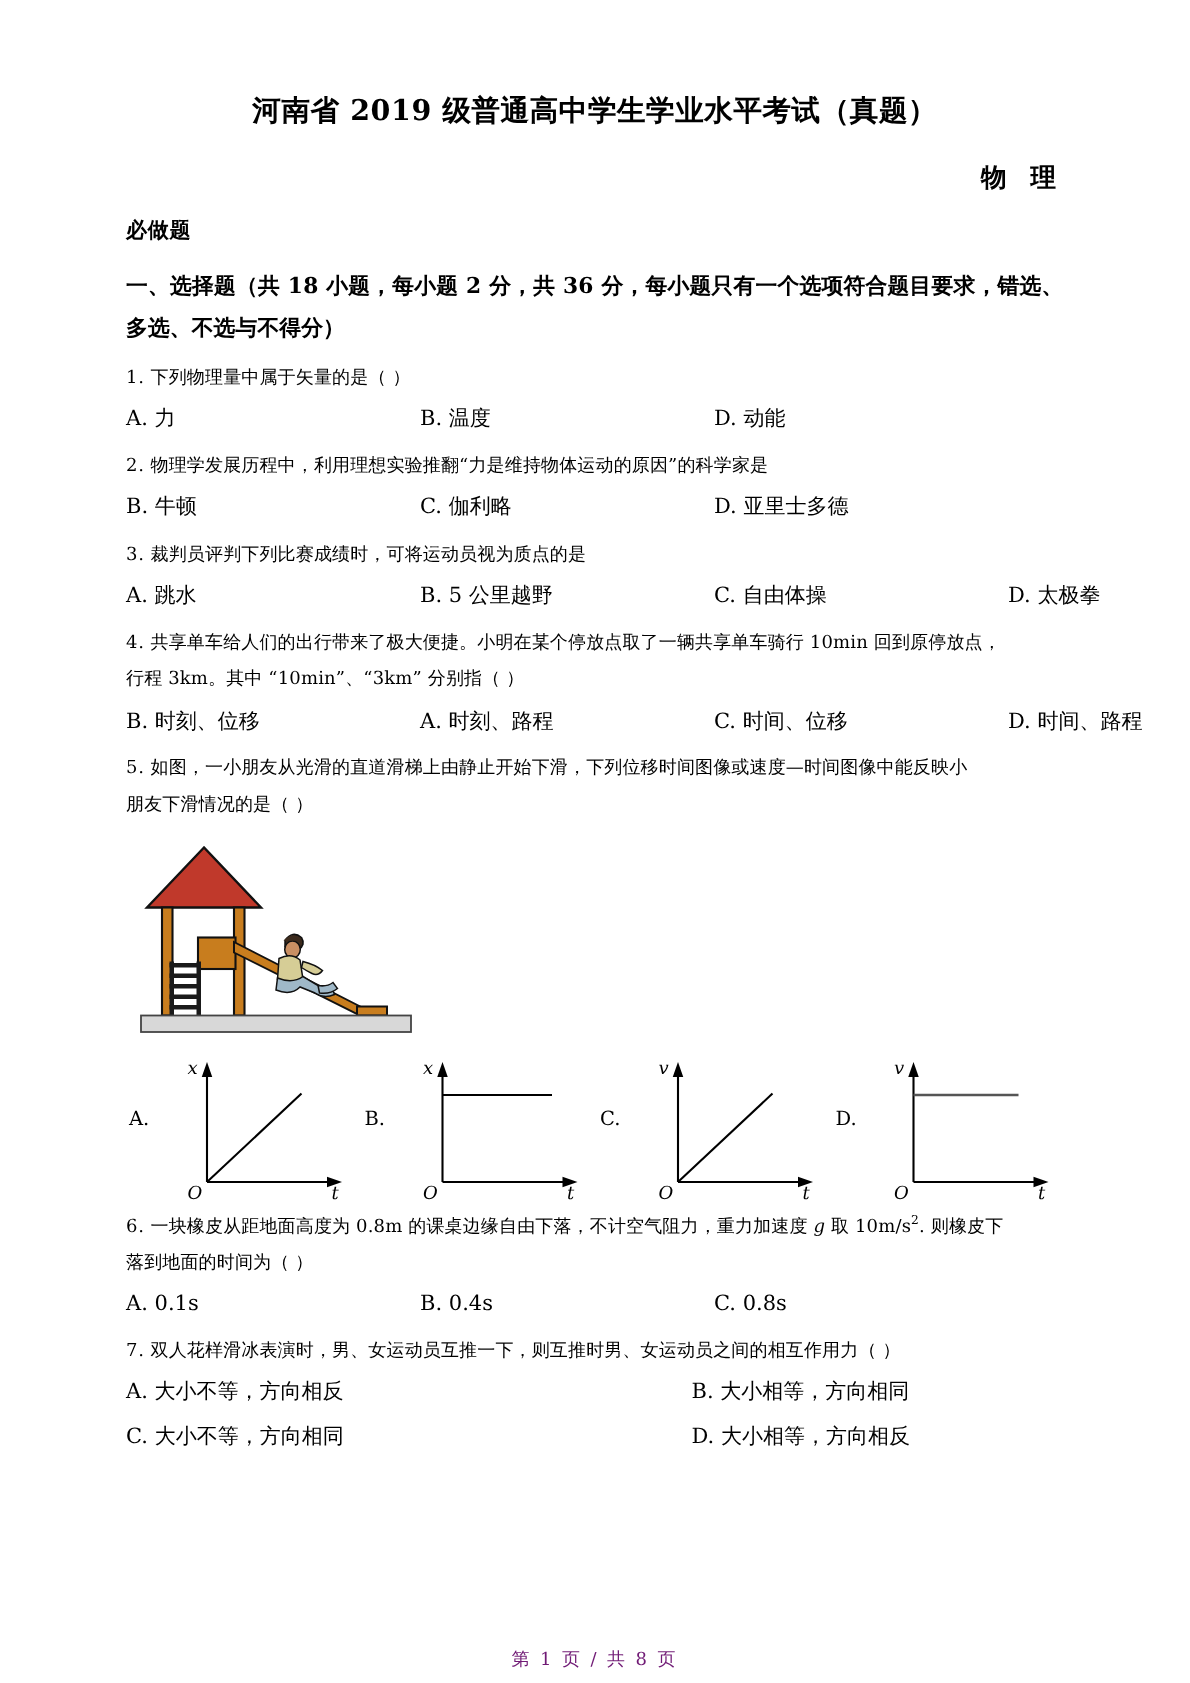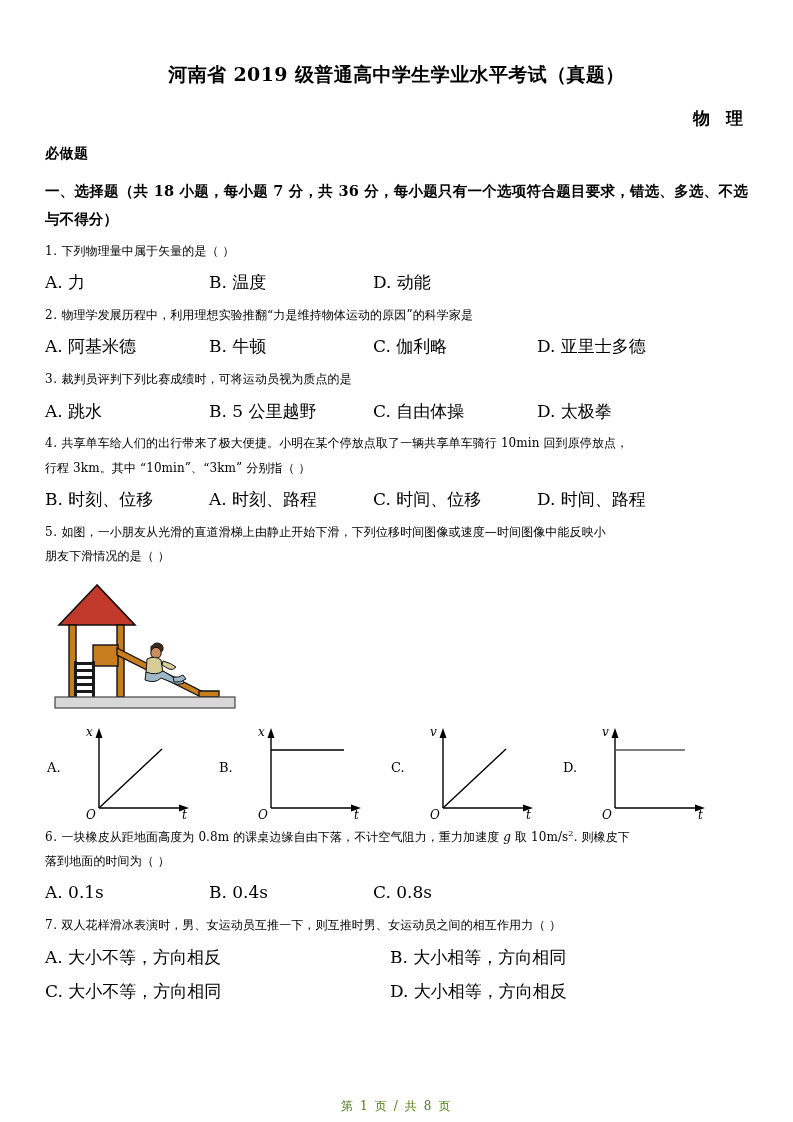--- a/index.html
+++ b/index.html
@@ -14,21 +14,21 @@
     font-family: "DejaVu Serif", "Liberation Serif", serif;
     color: #000000;
     overflow: hidden;
   }
   .page {
     position: absolute;
     left: 0; top: 0;
     width: 793px;
     height: 1122px;
     box-sizing: border-box;
-    padding: 0 45px;
+    padding: 0 84px;
   }
 
   
   .doc-title {
     text-align: center;
     font-size: 19px;
     font-weight: bold;
     letter-spacing: 0.4px;
     margin-top: 62px;
     line-height: 1.3;
@@ -62,23 +62,24 @@
     font-size: 12px;
     line-height: 1.85;
     margin-top: 7px;
     text-align: justify;
     letter-spacing: 0.1px;
   }
   .q-stem .num { letter-spacing: 0.5px; }
 
   .opts {
     display: flex;
-    font-size: 17px;
+    font-size: 14px;
     margin-top: 6px;
     line-height: 1.7;
+    gap: 32px;
   }
   .opts .opt {
     width: 164px;
     flex: 0 0 164px;
     white-space: nowrap;
   }
   .opts.two-col .opt {
     width: 345px;
     flex: 0 0 345px;
   }
@@ -116,50 +117,49 @@
 
   
   .footer {
     position: absolute;
     left: 0;
     top: 1098px;
     width: 793px;
     text-align: center;
     font-size: 12px;
     letter-spacing: 1.6px;
-    color: #4d7c0f;
+    color: #701a75;
   }
 </style>
 </head>
 <body>
 
 <div class="page">
 
   <div class="doc-title">河南省 2019 级普通高中学生学业水平考试（真题）</div>
   <div class="doc-subject">物 理</div>
   <div class="doc-part">必做题</div>
 
-  <div class="section-head">一、选择题（共 18 小题，每小题 7 分，共 36 分，每小题只有一个选项符合题目要求，错选、多选、不选与不得分）</div>
+  <div class="section-head">一、选择题（共 18 小题，每小题 2 分，共 36 分，每小题只有一个选项符合题目要求，错选、多选、不选与不得分）</div>
 
   <div class="q-stem">
     <span class="num">1.</span>
     <span>下列物理量中属于矢量的是（      ）</span>
   </div>
   <div class="opts">
     <span class="opt">A. 力</span>
     <span class="opt">B. 温度</span>
     <span class="opt">D. 动能</span>
   </div>
 
   <div class="q-stem">
     <span class="num">2.</span>
     <span>物理学发展历程中，利用理想实验推翻“力是维持物体运动的原因”的科学家是</span>
   </div>
   <div class="opts">
-    <span class="opt">A. 阿基米德</span>
     <span class="opt">B. 牛顿</span>
     <span class="opt">C. 伽利略</span>
     <span class="opt">D. 亚里士多德</span>
   </div>
 
   <div class="q-stem">
     <span class="num">3.</span>
     <span>裁判员评判下列比赛成绩时，可将运动员视为质点的是</span>
   </div>
   <div class="opts">

